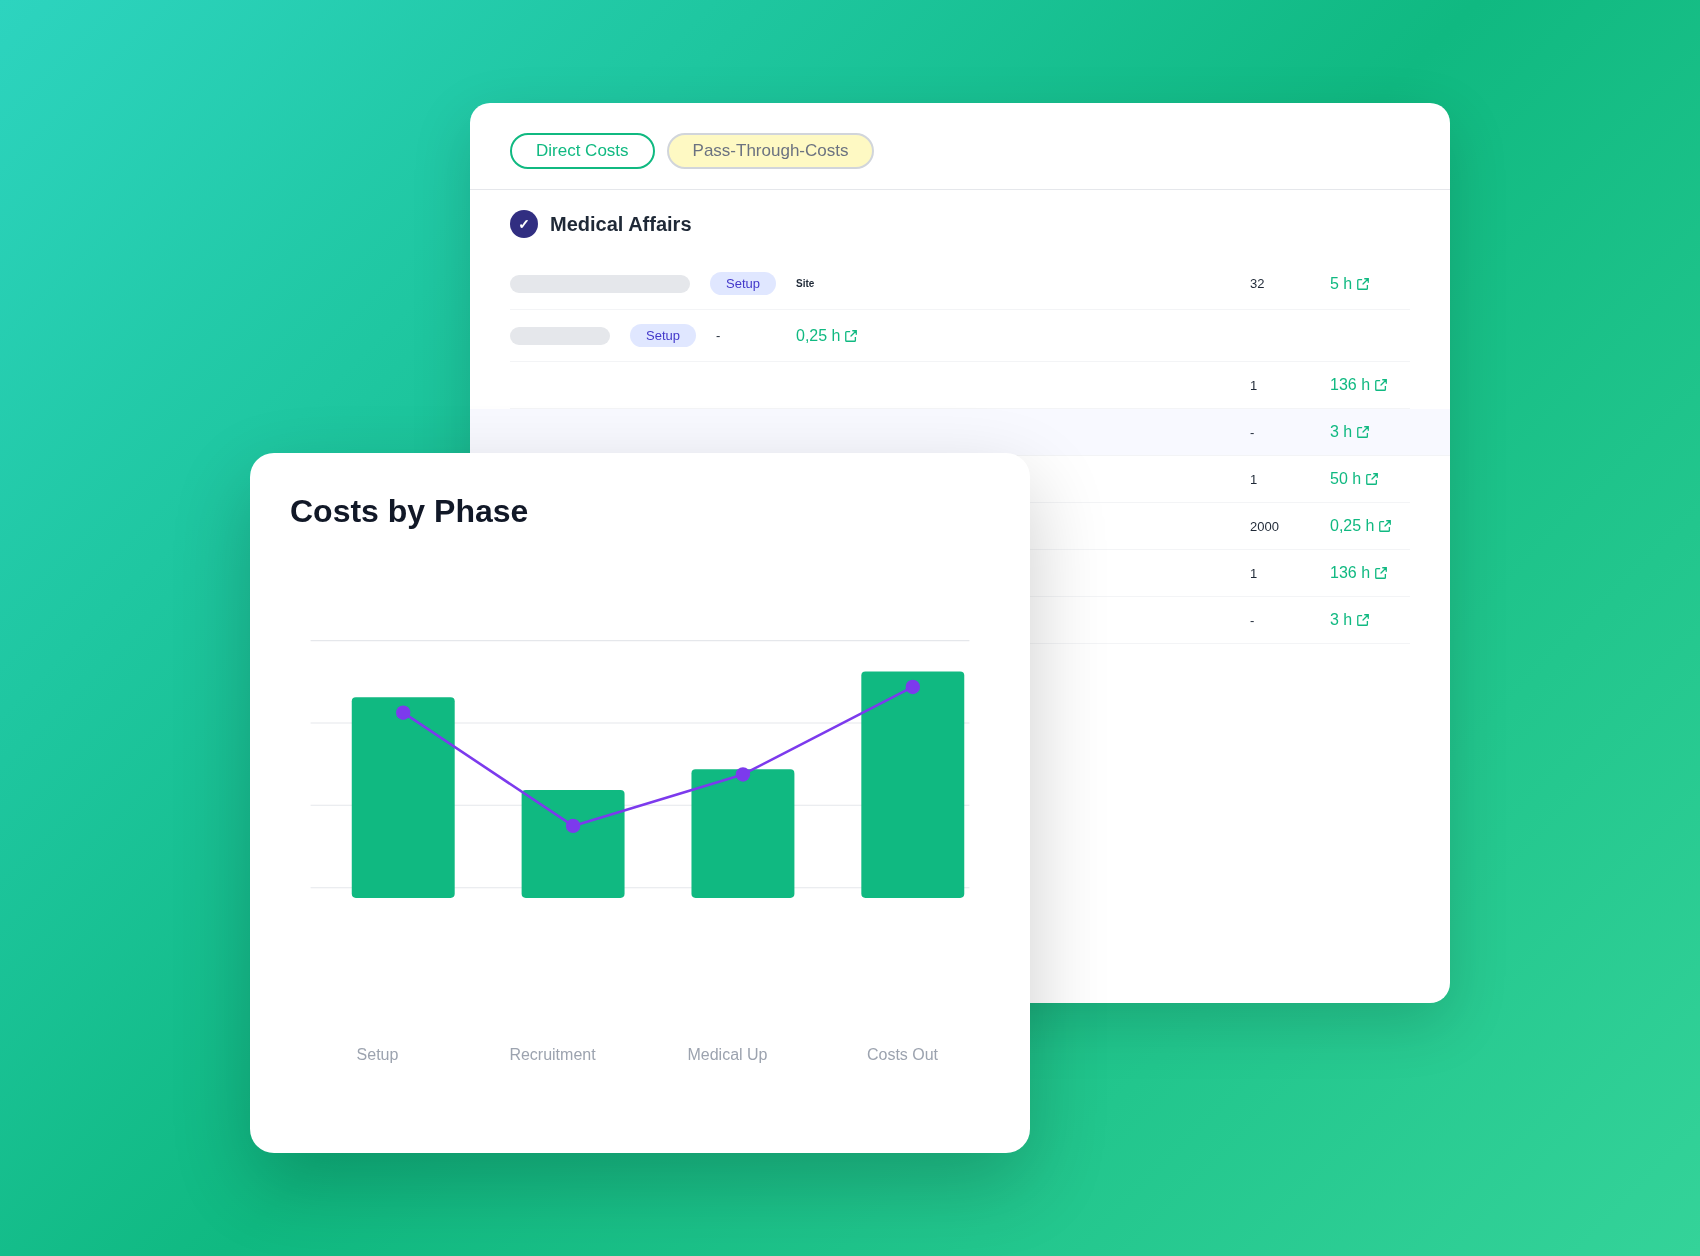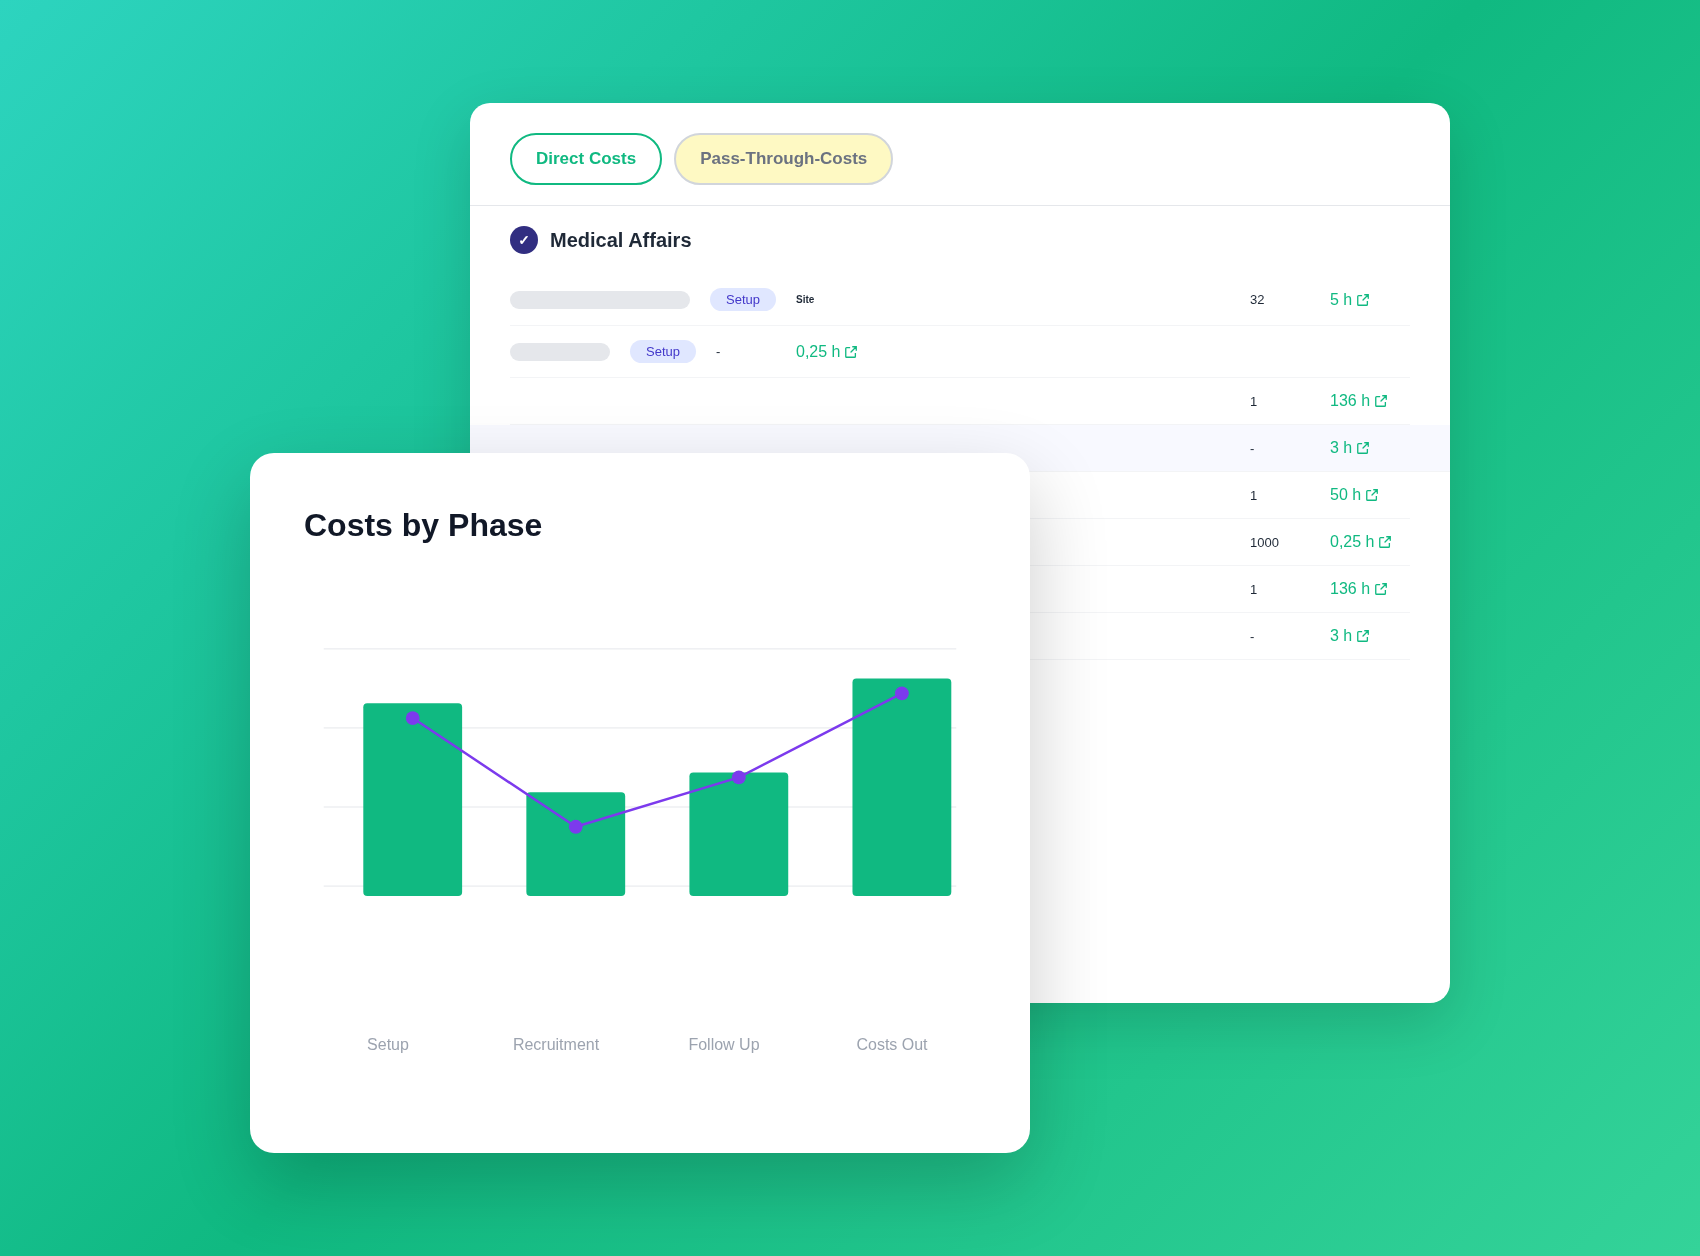--- a/index.html
+++ b/index.html
@@ -34,24 +34,24 @@
     }
 
     .bg-panel-tabs {
       display: flex;
       gap: 12px;
       padding: 30px 40px 20px;
       border-bottom: 1px solid #e5e7eb;
     }
 
     .tab-btn {
-      padding: 14px 24px;
+      padding: 6px 24px;
       border-radius: 30px;
       font-size: 17px;
-      font-weight: 700;
+      font-weight: 400;
       cursor: pointer;
       border: 2px solid;
     }
     .tab-btn.active {
       color: #10b981;
       border-color: #10b981;
       background: #fff;
     }
     .tab-btn.inactive {
       color: #6b7280;
@@ -153,21 +153,21 @@
     
     .chart-card {
       position: absolute;
       bottom: 0;
       left: 0;
       width: 780px;
       height: 700px;
       background: #fff;
       border-radius: 24px;
       box-shadow: 0 30px 80px rgba(0,0,0,0.2);
-      padding: 54px;
+      padding: 40px;
       display: flex;
       flex-direction: column;
     }
 
     .chart-title {
       font-size: 32px;
       font-weight: 800;
       color: #111827;
       margin-bottom: 30px;
     }
@@ -267,21 +267,21 @@
           <svg class="ext-link" viewBox="0 0 16 16" fill="none">
             <path d="M7 3H3a1 1 0 00-1 1v9a1 1 0 001 1h9a1 1 0 001-1V9" stroke="#10b981" stroke-width="1.5"></path>
             <path d="M10 2h4v4M14 2L8 8" stroke="#10b981" stroke-width="1.5" stroke-linecap="round"></path>
           </svg>
         </span>
       </div>
 
       <div class="table-row">
         <div style="width:180px"></div>
         <span class="row-label"></span>
-        <span class="row-num">1000</span>
+        <span class="row-num">2000</span>
         <span class="row-hours">0,25 h
           <svg class="ext-link" viewBox="0 0 16 16" fill="none">
             <path d="M7 3H3a1 1 0 00-1 1v9a1 1 0 001 1h9a1 1 0 001-1V9" stroke="#10b981" stroke-width="1.5"></path>
             <path d="M10 2h4v4M14 2L8 8" stroke="#10b981" stroke-width="1.5" stroke-linecap="round"></path>
           </svg>
         </span>
       </div>
 
       <div class="table-row">
         <div style="width:180px"></div>
@@ -332,18 +332,18 @@
 
         <circle cx="110" cy="120" r="7" fill="#7c3aed"></circle>
         <circle cx="275" cy="230" r="7" fill="#7c3aed"></circle>
         <circle cx="440" cy="180" r="7" fill="#7c3aed"></circle>
         <circle cx="605" cy="95" r="7" fill="#7c3aed"></circle>
       </svg>
 
       <div class="x-labels">
         <span class="x-label">Setup</span>
         <span class="x-label">Recruitment</span>
-        <span class="x-label">Follow Up</span>
+        <span class="x-label">Medical Up</span>
         <span class="x-label">Costs Out</span>
       </div>
     </div>
   </div>
 </div>
 
 </body></html>

